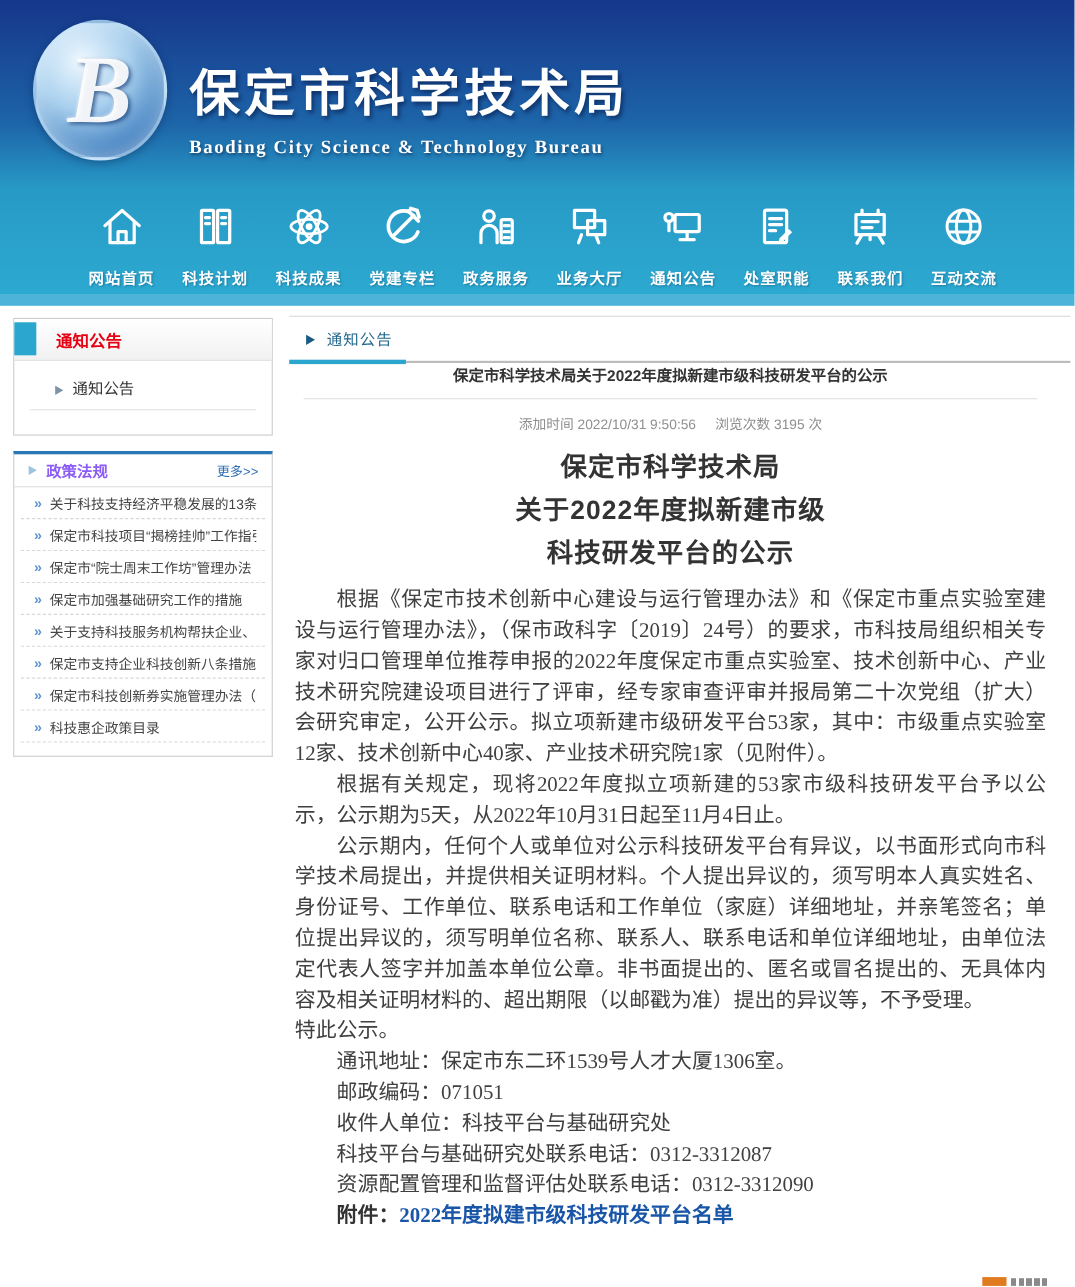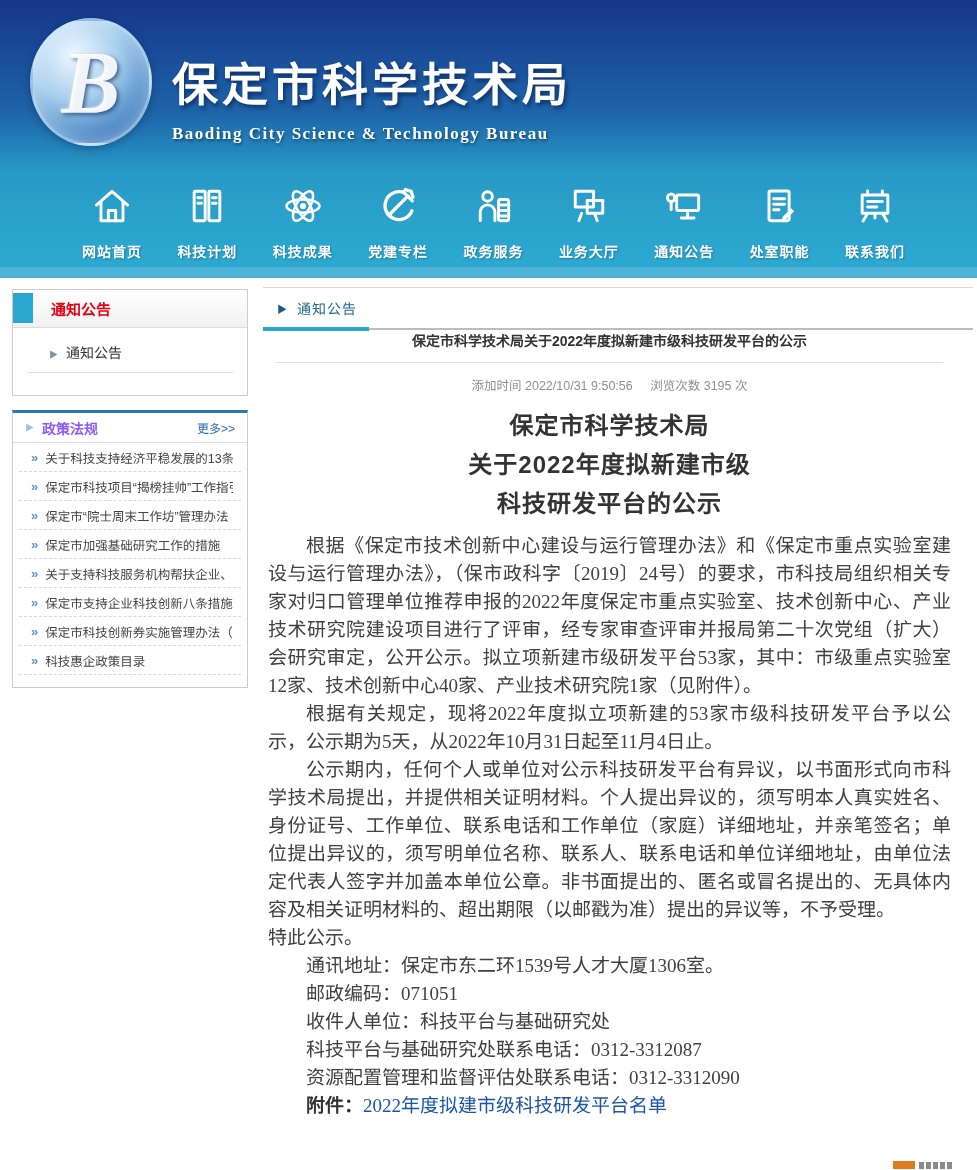--- a/index.html
+++ b/index.html
@@ -97,21 +97,21 @@
   .article { padding: 0 22px 0 5px; }
   .doc-heading { margin-top: 12px; text-align: center; font-size: 24px; font-weight: bold;
     color: #333; line-height: 39px; letter-spacing: 1px; }
   .doc-body { margin-top: 9px; font-family: "Liberation Serif", serif; font-size: 19px;
     color: #404040; line-height: 28px; text-align: justify; }
   .doc-body p { text-indent: 2em; }
   .closing-line { }
   .contact-line { padding-left: 2em; }
   .attachment-row { padding-left: 2em; }
   .attachment-label { font-weight: bold; color: #333; }
-  .attachment-link { font-weight: normal; color: #1a56a8; cursor: pointer; }
+  .attachment-link { font-weight: bold; color: #1a56a8; cursor: pointer; }
   
   .watermark { position: absolute; left: 893px; top: 1161px; display: flex; align-items: flex-start; }
   .wm-orange { width: 22px; height: 8px; background: #e07b1f; }
   .wm-text { width: 34px; height: 7px; margin-left: 4px; margin-top:1px;
     background: repeating-linear-gradient(90deg, #8a8a8a 0 5px, #fff 5px 7px); }
 </style>
 </head>
 <body>
 
 <div class="banner">
@@ -194,20 +194,28 @@
       <span class="nav-label">处室职能</span>
     </div>
     <div class="nav-item">
       <span><svg viewBox="0 0 24 24" width="44" height="44" fill="none" stroke="#fff" stroke-width="1.6" stroke-linecap="round" stroke-linejoin="round">
             <rect x="5" y="6" width="14" height="10"></rect>
             <path d="M8 3.8 v2.2 M16 3.8 v2.2 M8 16 l-2.5 4.2 M16 16 l2.5 4.2 M12 16 v2.5"></path>
             <path d="M8 9.5 h8 M8 12.5 h5"></path>
           </svg></span>
       <span class="nav-label">联系我们</span>
     </div>
+    <div class="nav-item">
+      <span><svg viewBox="0 0 24 24" width="44" height="44" fill="none" stroke="#fff" stroke-width="1.5">
+            <circle cx="12" cy="12" r="8.2"></circle>
+            <ellipse cx="12" cy="12" rx="3.6" ry="8.2"></ellipse>
+            <path d="M4.4 9.3 h15.2 M4.4 14.7 h15.2"></path>
+          </svg></span>
+      <span class="nav-label">互动交流</span>
+    </div>
   </nav>
 </div>
 
 <div class="content">
   <aside class="sidebar">
     <section class="notice-box">
       <div class="notice-head">
         <span class="cyan-block"></span>
         <span class="notice-head-title">通知公告</span>
       </div>

